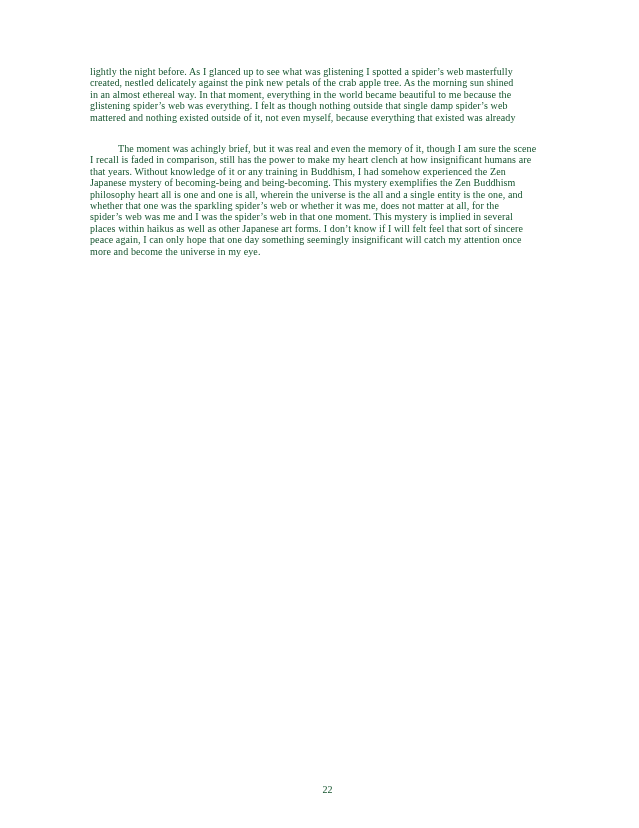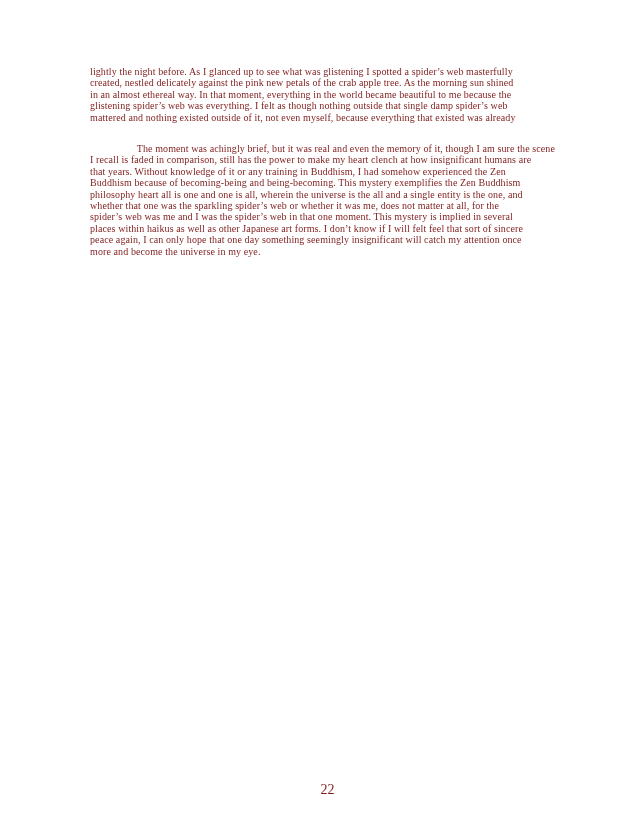--- a/index.html
+++ b/index.html
@@ -6,46 +6,46 @@
   html, body {
     width: 639px; height: 828px;
     background: #ffffff;
     overflow: hidden;
   }
   .page {
     position: relative;
     width: 639px; height: 828px;
     background: #ffffff;
     font-family: "Liberation Serif", serif;
-    color: #7f1d1d;
+    color: #14532d;
   }
   .text-block {
     position: absolute;
     left: 90px;
     top: 66px;
     width: 465px;
   }
   .para { display: block; }
   .para-2 { margin-top: 20px; }
   .line {
     display: block;
     white-space: nowrap;
     font-size: 10px;
     line-height: 11.4px;
     letter-spacing: 0.1px;
   }
-  .indent { padding-left: 28px; text-align: right; }
+  .indent { padding-left: 28px; }
   .page-number {
     position: absolute;
     top: 784px;
     left: 0;
     width: 639px;
     text-align: center;
     text-indent: 16px;
-    font-size: 14px;
+    font-size: 10px;
     line-height: 12px;
   }
 </style>
 </head>
 <body>
 
 <div class="page">
   <div class="text-block">
 
     <div class="para para-1">
@@ -53,21 +53,21 @@
       <span class="line">created, nestled delicately against the pink new petals of the crab apple tree. As the morning sun shined</span>
       <span class="line">in an almost ethereal way. In that moment, everything in the world became beautiful to me because the</span>
       <span class="line">glistening spider’s web was everything. I felt as though nothing outside that single damp spider’s web</span>
       <span class="line">mattered and nothing existed outside of it, not even myself, because everything that existed was already</span>
     </div>
 
     <div class="para para-2">
       <span class="line indent">The moment was achingly brief, but it was real and even the memory of it, though I am sure the scene</span>
       <span class="line">I recall is faded in comparison, still has the power to make my heart clench at how insignificant humans are</span>
       <span class="line">that years. Without knowledge of it or any training in Buddhism, I had somehow experienced the Zen</span>
-      <span class="line">Buddhism because of becoming-being and being-becoming. This mystery exemplifies the Zen Buddhism</span>
+      <span class="line">Japanese mystery of becoming-being and being-becoming. This mystery exemplifies the Zen Buddhism</span>
       <span class="line">philosophy heart all is one and one is all, wherein the universe is the all and a single entity is the one, and</span>
       <span class="line">whether that one was the sparkling spider’s web or whether it was me, does not matter at all, for the</span>
       <span class="line">spider’s web was me and I was the spider’s web in that one moment. This mystery is implied in several</span>
       <span class="line">places within haikus as well as other Japanese art forms. I don’t know if I will felt feel that sort of sincere</span>
       <span class="line">peace again, I can only hope that one day something seemingly insignificant will catch my attention once</span>
       <span class="line">more and become the universe in my eye.</span>
     </div>
 
   </div>
 

